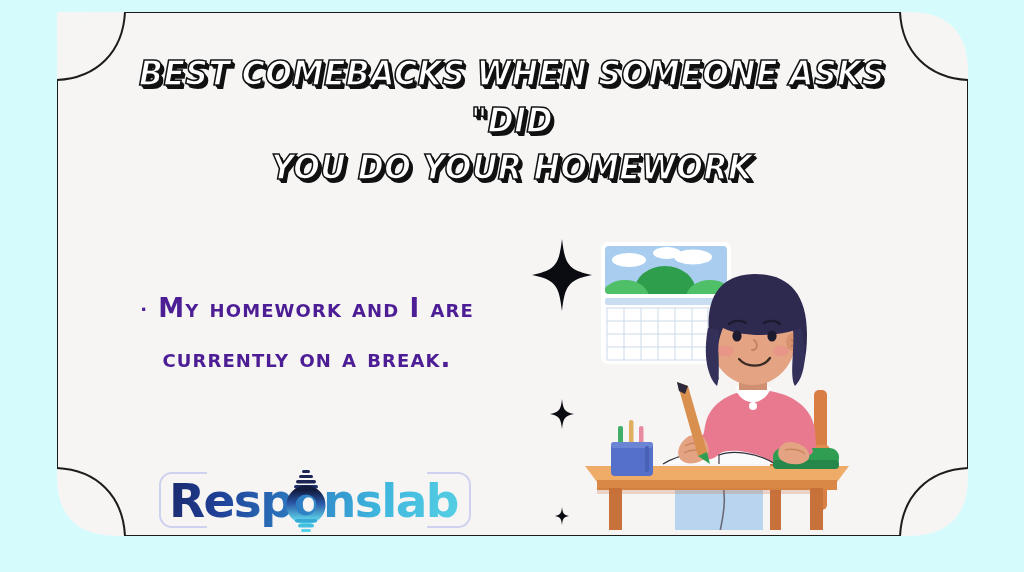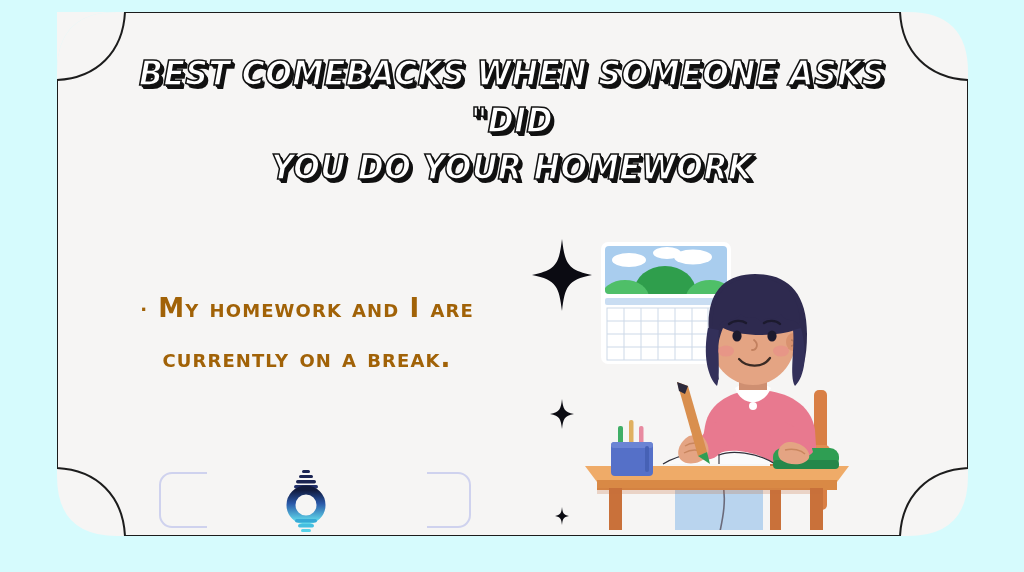--- a/index.html
+++ b/index.html
@@ -53,21 +53,21 @@
   #quote {
     position: absolute;
     left: 35px; top: 272px;
     width: 430px;
     text-align: center;
     font-family: "DejaVu Sans", sans-serif;
     font-weight: bold;
     font-size: 26px;
     line-height: 49px;
     letter-spacing: 1.1px;
-    color: #a16207;
+    color: #4c1d95;
     font-variant: small-caps;
   }
   #quote .bullet { font-size: 18px; vertical-align: middle; }
 
   
   #logo {
     position: absolute;
     left: 98px; top: 452px;
     width: 320px; height: 72px;
   }
@@ -313,20 +313,21 @@
 
       <g>
         <path d="M110,152 L121,156 L140,222 L131,226 Z" fill="#d98f4e"></path>
         <path d="M110,152 L121,156 L118,164 L112,161 Z" fill="#2c2a3c"></path>
         <path d="M131,226 L140,222 L143,234 Z" fill="#2f9e53"></path>
       </g>
     </svg>
 
     <div id="logo">
       <div id="logo-frame"></div>
+      <div id="logo-text"><span>Resp</span><span style="color:transparent">o</span><span>nslab</span></div>
       <svg id="logo-bulb" width="46" height="72" viewBox="0 0 46 72">
         <defs>
           <linearGradient id="bulbGrad" x1="0" y1="0" x2="0" y2="1">
             <stop offset="0%" stop-color="#111a3d"></stop>
             <stop offset="45%" stop-color="#2a58a8"></stop>
             <stop offset="100%" stop-color="#5ed3e8"></stop>
           </linearGradient>
         </defs>
 
         <rect x="19" y="6" width="8" height="3" rx="1.5" fill="#1b2452"></rect>

